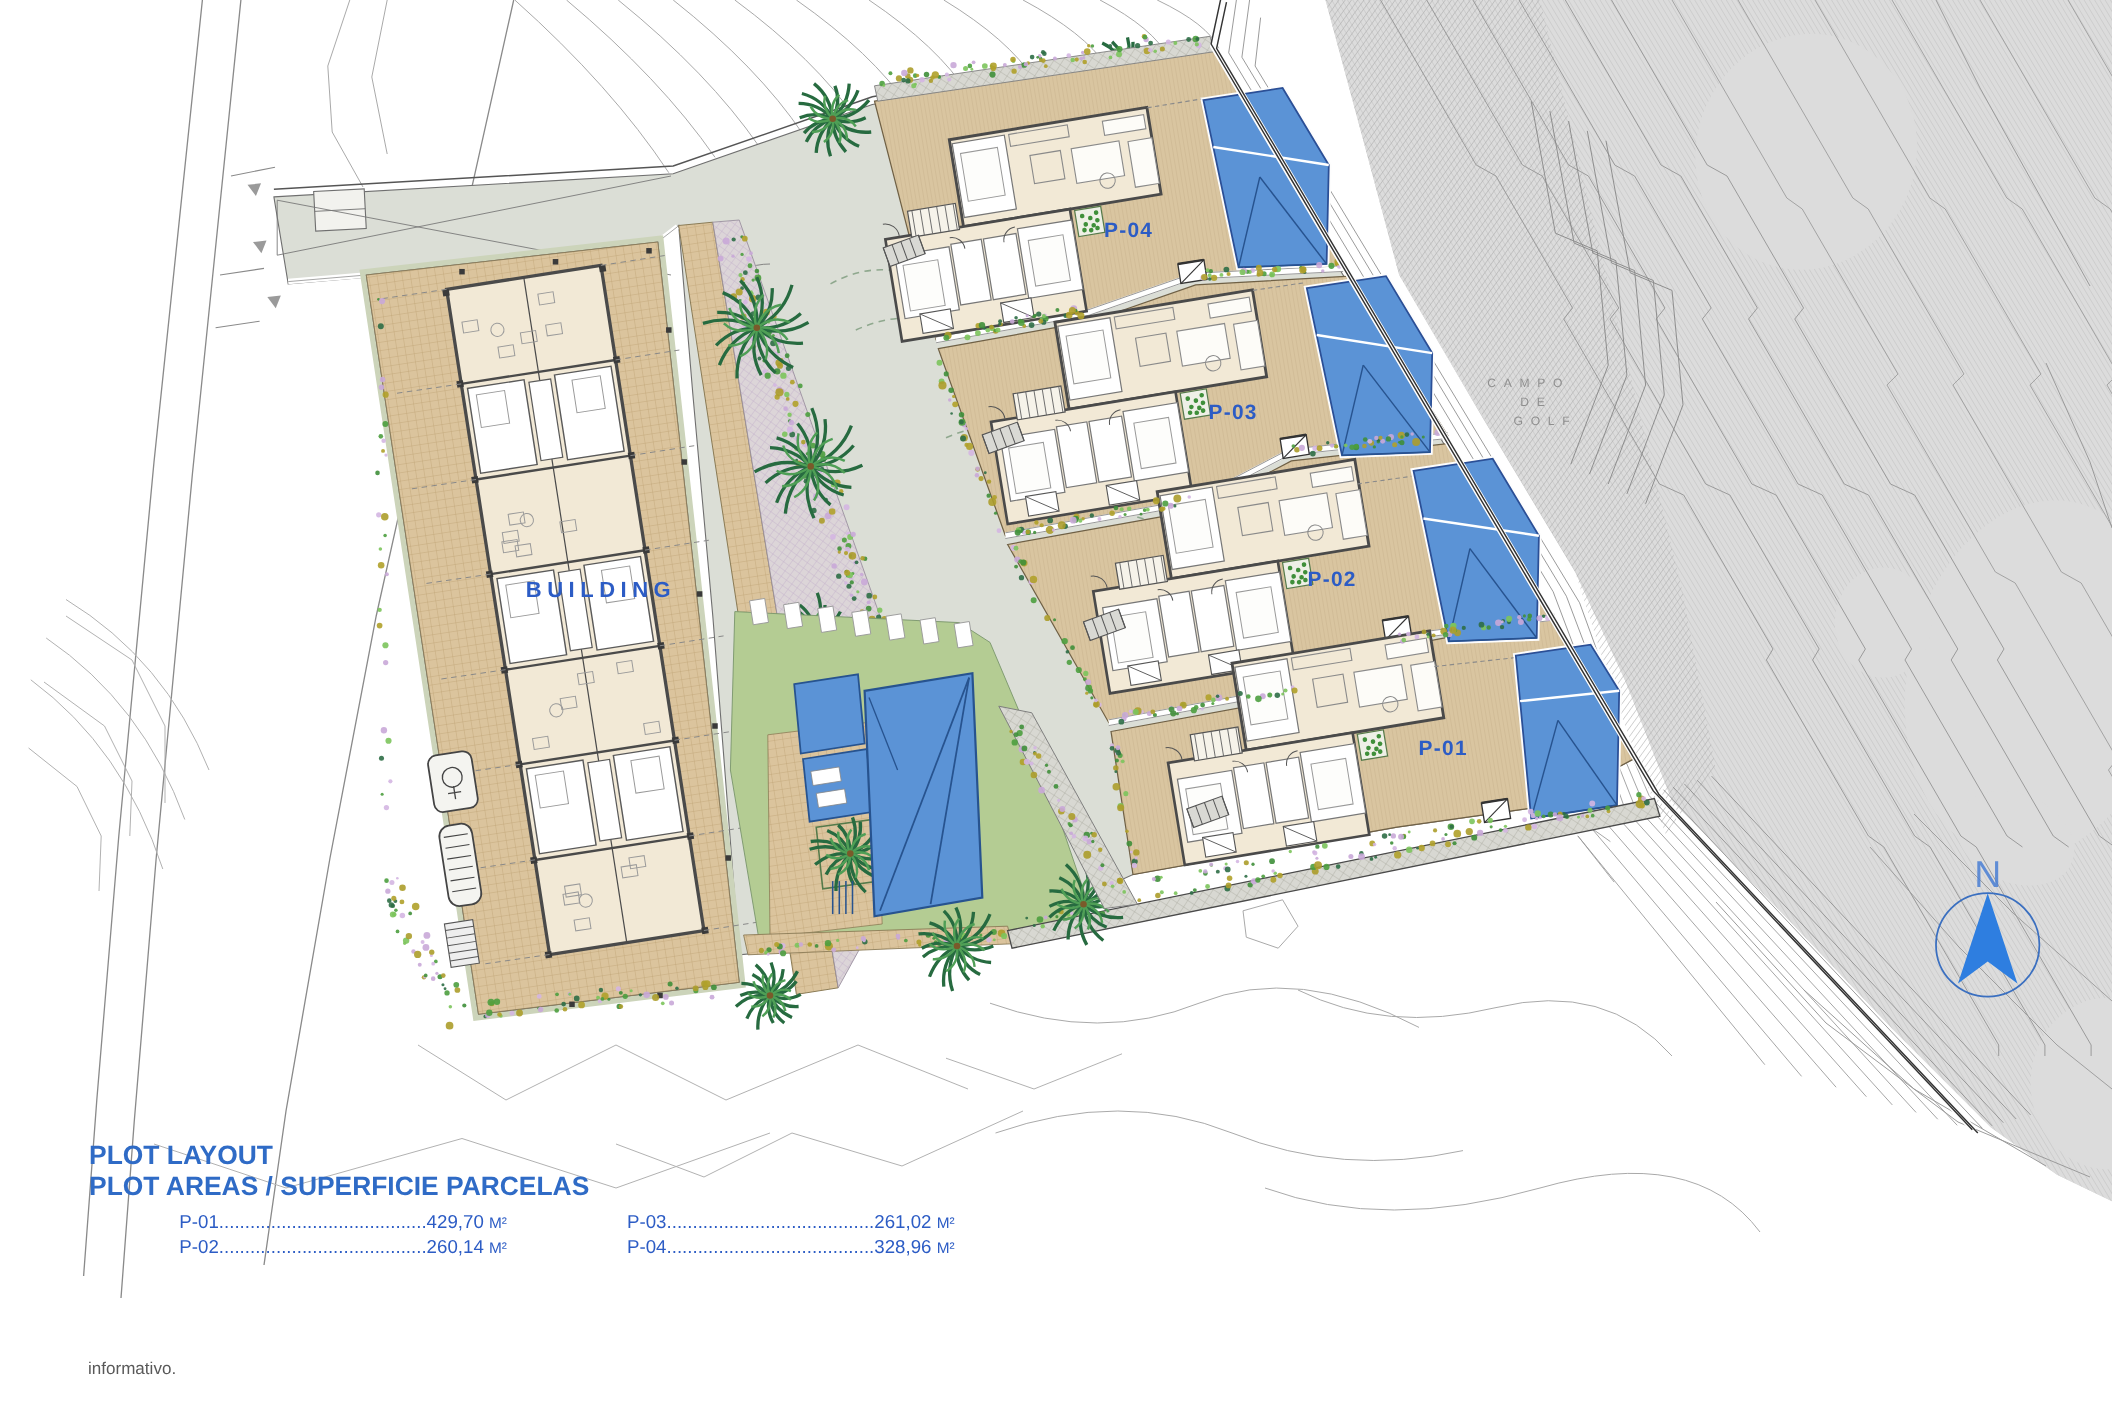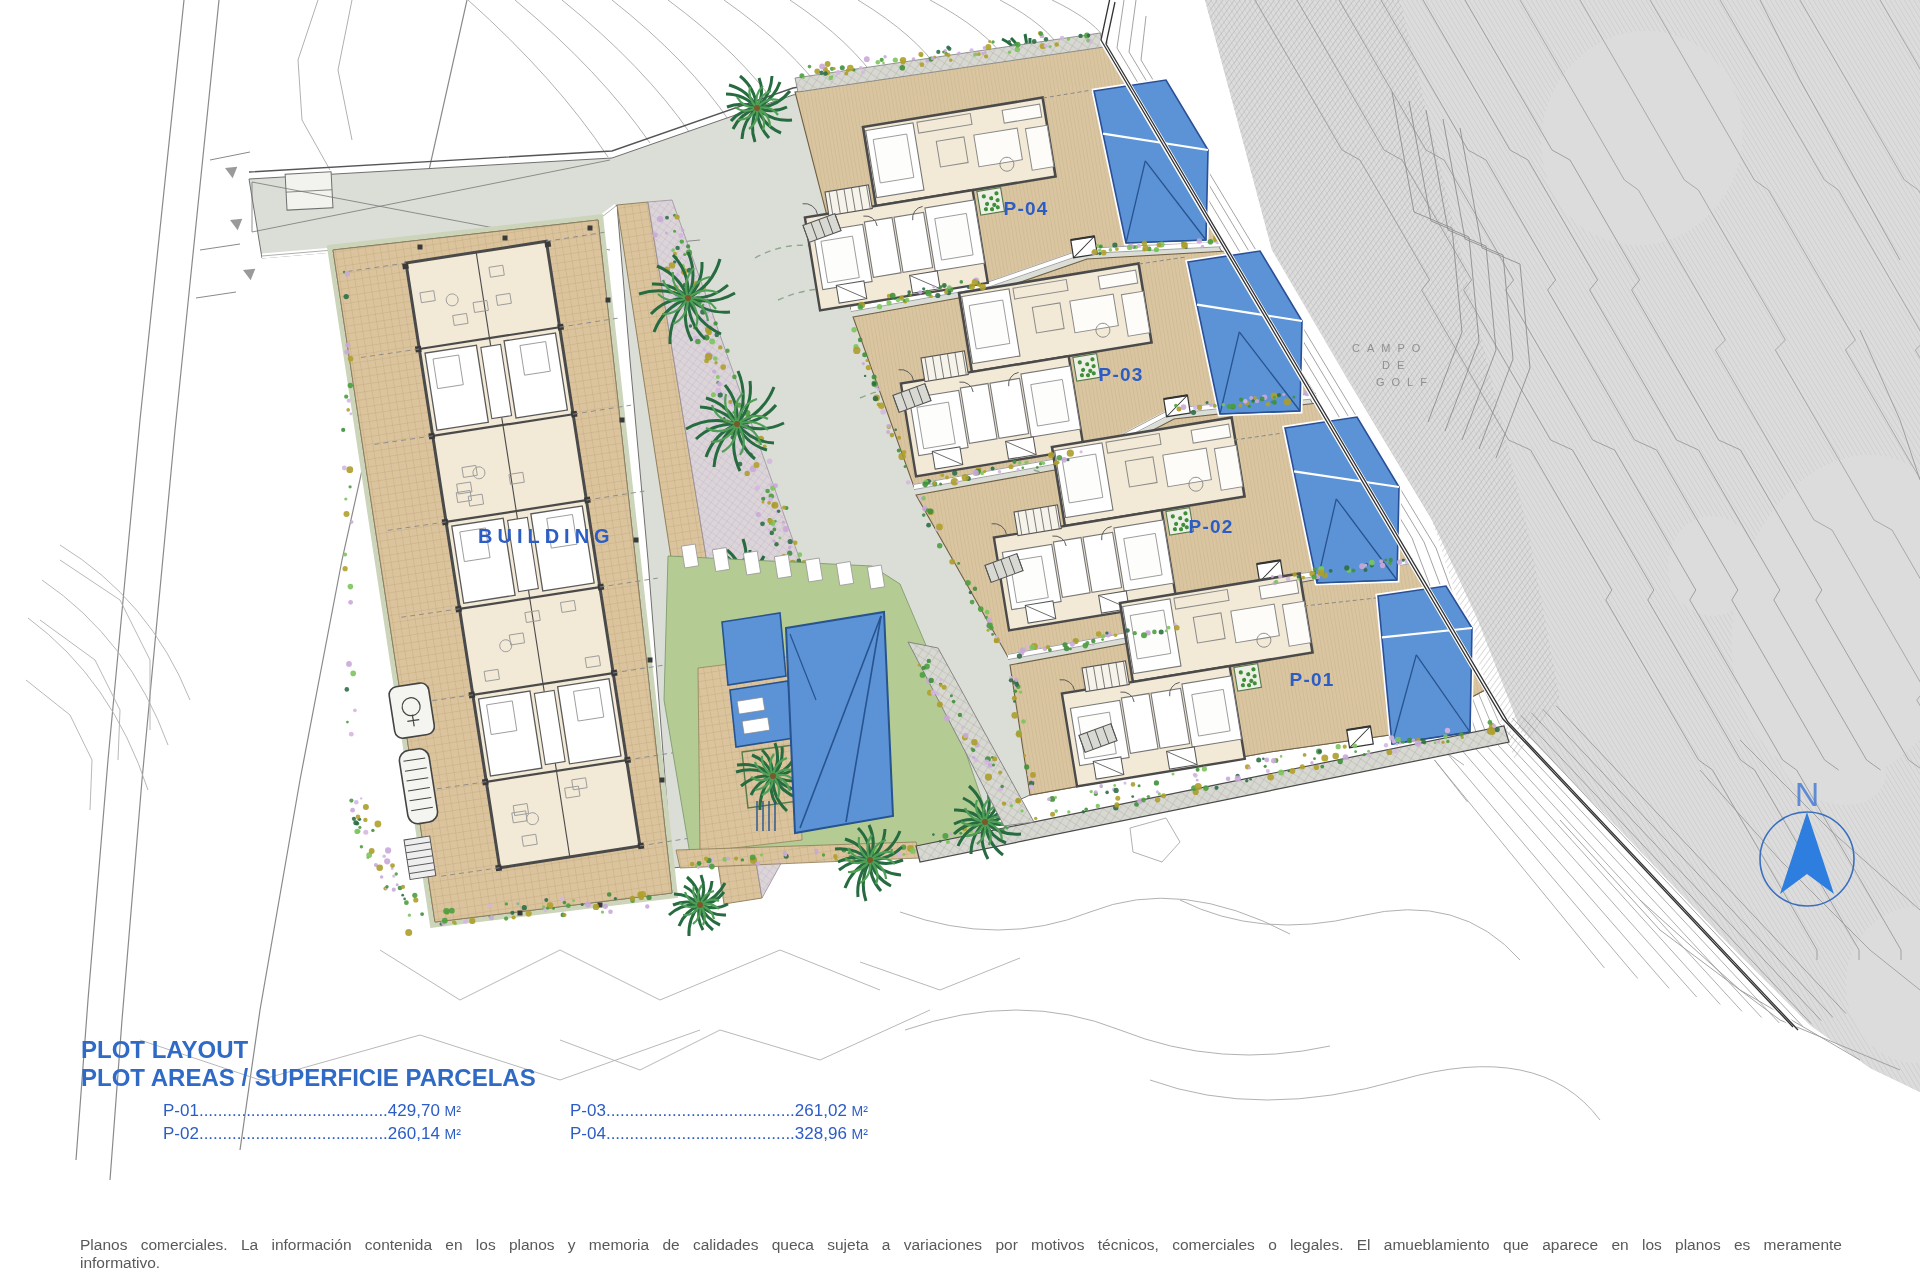--- a/index.html
+++ b/index.html
@@ -1945,14 +1945,13 @@
 
 <text x="81" y="1086" fill="#2f6bc6" font-size="24" font-weight="bold" letter-spacing="0">PLOT AREAS / SUPERFICIE PARCELAS</text>
 
 <text x="163" y="1116" fill="#2c5cc5" font-size="17">P-01........................................429,70 <tspan font-size="14">M²</tspan></text>
 <text x="163" y="1139" fill="#2c5cc5" font-size="17">P-02........................................260,14 <tspan font-size="14">M²</tspan></text>
 <text x="570" y="1116" fill="#2c5cc5" font-size="17">P-03........................................261,02 <tspan font-size="14">M²</tspan></text>
 <text x="570" y="1139" fill="#2c5cc5" font-size="17">P-04........................................328,96 <tspan font-size="14">M²</tspan></text>
 </svg>
 
 <div style="position:absolute;left:80px;top:1236px;width:1762px;color:#595959;font-family:'Liberation Sans',sans-serif;font-size:15.5px;line-height:17.5px;">
-<div style="text-align:justify;text-align-last:justify;">Planos&nbsp;comerciales.&nbsp;La información contenida en los planos y memoria de calidades queca sujeta a variaciones por motivos técnicos, comerciales o legales. El amueblamiento que aparece en los planos es meramente</div>
 <div>informativo.</div>
 </div>
 </body></html>

